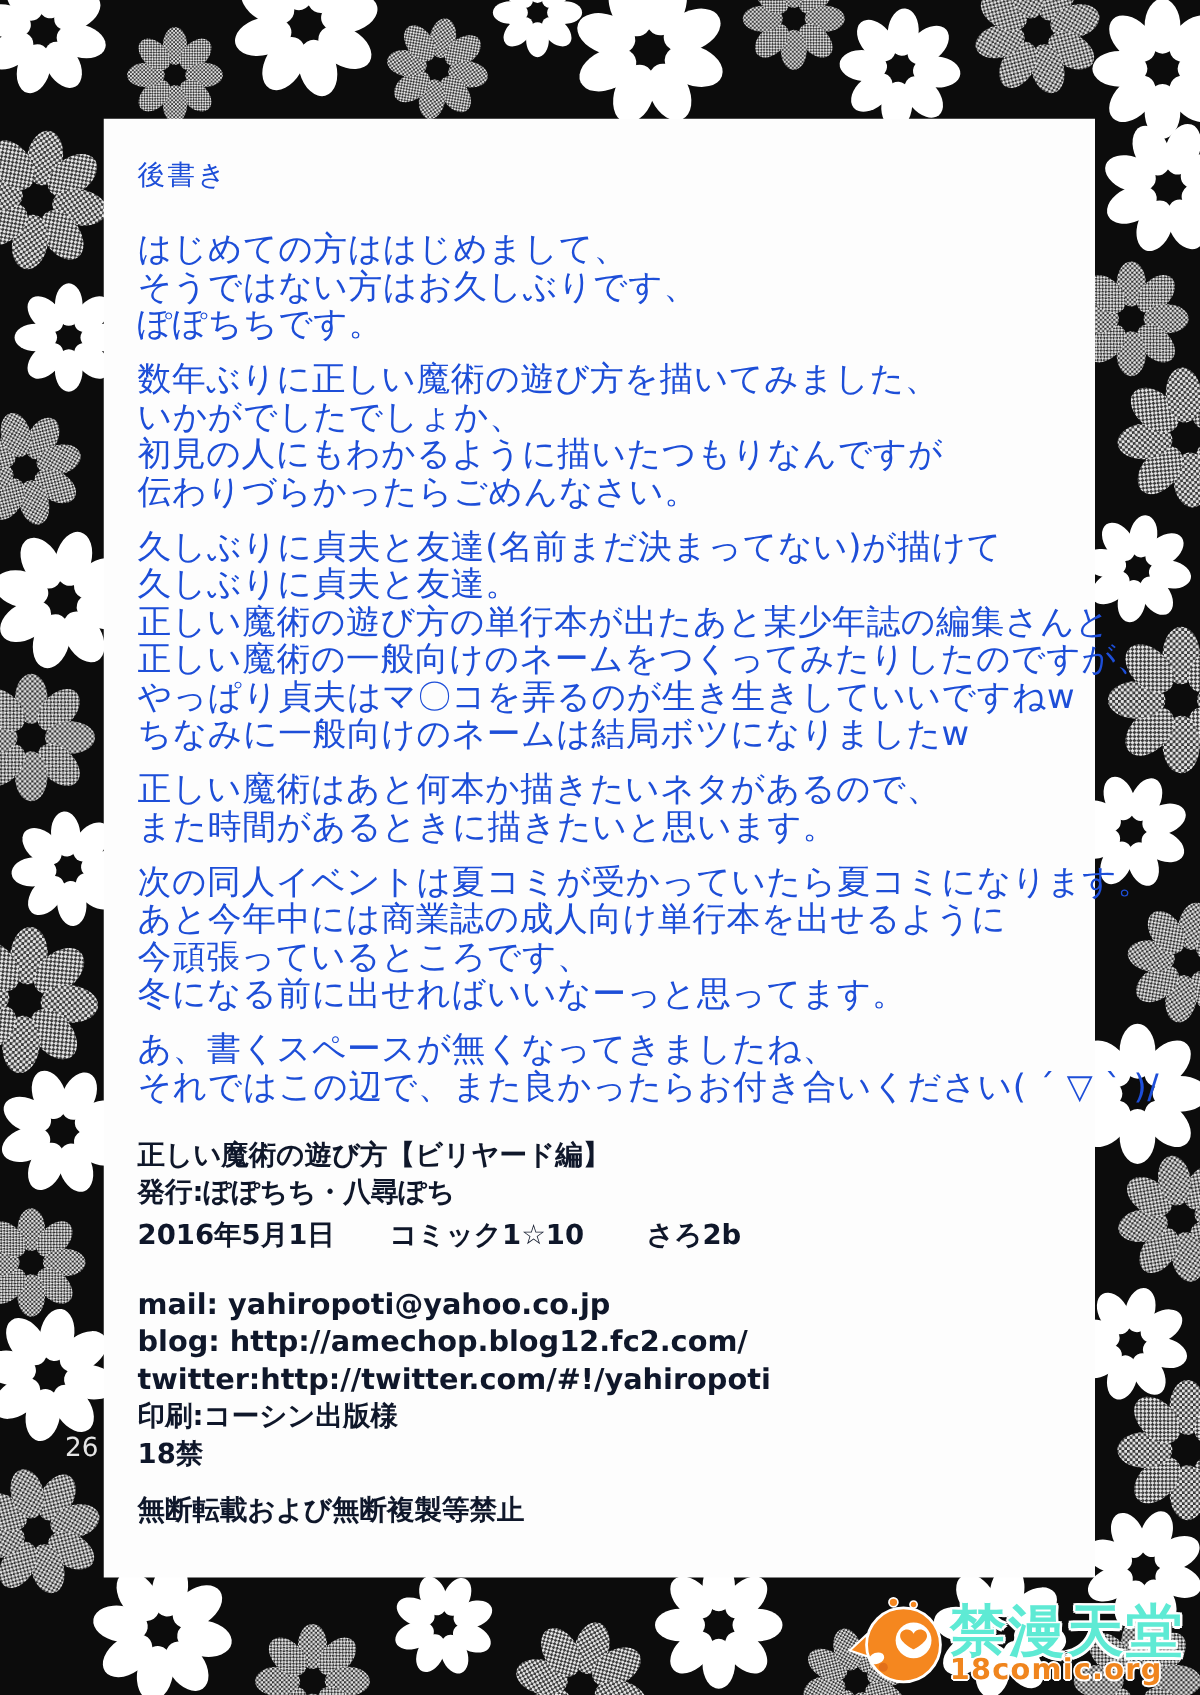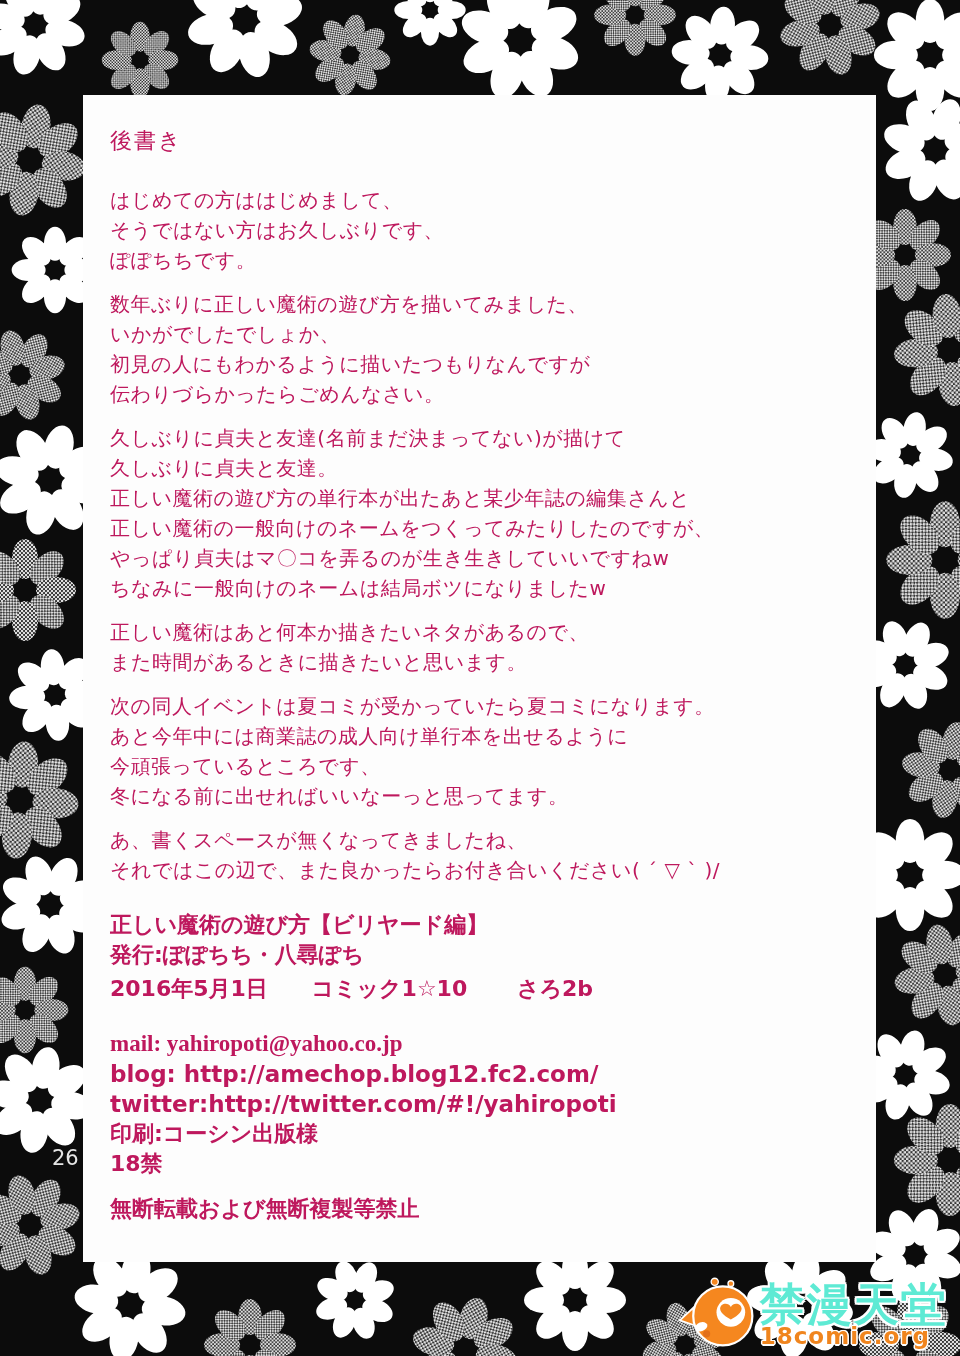--- a/index.html
+++ b/index.html
@@ -1,31 +1,31 @@
 <!DOCTYPE html>
 <html><head>
 <meta charset="utf-8">
 <style>
   html,body{margin:0;padding:0;background:#000;}
   .stage{position:relative;width:960px;height:1356px;background:#0c0c0c;overflow:hidden;
          font-family:"DejaVu Sans",sans-serif;}
   .flowers{position:absolute;left:0;top:0;width:960px;height:1356px;z-index:0;}
   .panel{position:absolute;left:83px;top:95px;width:793px;height:1167px;background:#fdfdfd;z-index:1;}
-  .afterword{position:absolute;left:27px;top:30px;width:745px;color:#be185d;}
+  .afterword{position:absolute;left:27px;top:30px;width:745px;color:#1d4ed8;}
   .aw-title{font-size:22px;line-height:32px;letter-spacing:2px;}
   .para{margin-top:14px;}
   .para.first{margin-top:28px;}
-  .hand-line{font-size:20px;line-height:30px;min-height:30px;letter-spacing:0.5px;white-space:nowrap;}
-  .colophon{position:absolute;left:27px;top:815px;color:#be185d;font-weight:bold;}
+  .hand-line{font-size:27px;line-height:30px;min-height:30px;letter-spacing:0.5px;white-space:nowrap;}
+  .colophon{position:absolute;left:27px;top:815px;color:#0f172a;font-weight:bold;}
   .col-line{font-size:22px;line-height:30px;white-space:nowrap;}
   .pub{}
   .date-line{margin-top:4px;}
   .seg-date{margin-right:36px;}
   .seg-event{margin-right:42px;}
-  .mail{margin-top:25px;font-family:Liberation Serif, serif;}
+  .mail{margin-top:25px;}
   .contact{font-size:23px;}
   .notice{margin-top:15px;}
   .page-num{position:absolute;left:52px;top:1146px;color:#e5e5e5;font-size:21px;z-index:1;}
   .watermark{position:absolute;right:4px;bottom:0px;z-index:3;display:flex;align-items:center;}
   .wm-text{display:flex;flex-direction:column;margin-left:-4px;}
   .wm-title{font-size:45px;font-weight:bold;letter-spacing:2px;line-height:46px;
     text-shadow:2px 0 #fff,-2px 0 #fff,0 2px #fff,0 -2px #fff,
                 1.6px 1.6px #fff,-1.6px 1.6px #fff,1.6px -1.6px #fff,-1.6px -1.6px #fff;}
   .wm-url{font-size:23px;font-weight:bold;letter-spacing:1px;line-height:24px;margin-top:-4px;
     align-self:flex-end;margin-right:26px;

